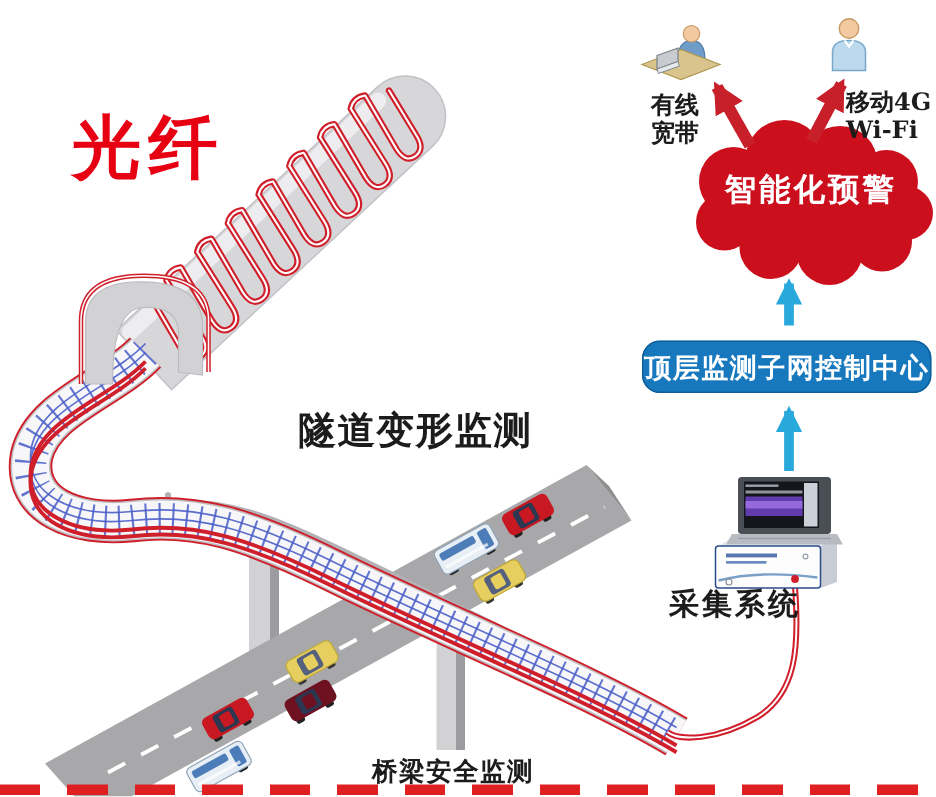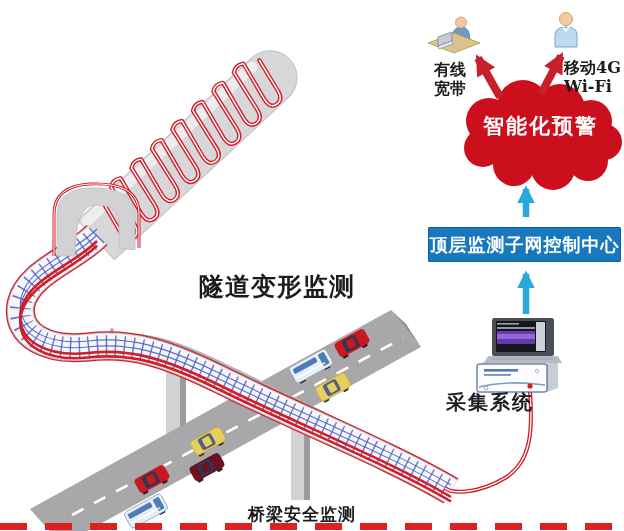--- a/index.html
+++ b/index.html
@@ -12,21 +12,21 @@
                letter-spacing:5px;font-family:"DejaVu Sans",sans-serif;}
   .black-serif{color:#1c1c1c;font-family:"DejaVu Serif","Liberation Serif",serif;font-weight:700;}
   .tunnel-label{left:199px;top:228px;font-size:25px;letter-spacing:1px;margin-top:42px;}
   .bridge-label{left:248px;top:503px;font-size:17px;letter-spacing:1px;}
   .acq-label{left:446px;top:389px;font-size:20px;letter-spacing:2px;}
   .wired-label{left:434px;top:60px;font-size:16px;line-height:19px;text-align:left;}
   .mobile-label{left:564px;top:58px;font-size:16px;line-height:19px;text-align:left;}
   .cloud-label{left:468px;top:112px;width:145px;text-align:center;font-size:21px;
                font-weight:bold;color:#ffffff;letter-spacing:2px;}
   .control-box{left:428px;top:227px;width:193px;height:35px;background:#1778be;
-               border-radius:2px;display:flex;align-items:center;justify-content:center;
+               border-radius:12px;display:flex;align-items:center;justify-content:center;
                color:#ffffff;font-weight:bold;font-size:18px;letter-spacing:1px;
                box-shadow:0 0 0 1px #0f5f9a inset;}
   
   .red-dashes{left:0;top:523px;width:624px;height:7px;
               background:repeating-linear-gradient(90deg,#e02020 0,#e02020 27px,
                          rgba(0,0,0,0) 27px,rgba(0,0,0,0) 45px);}
 </style>
 </head>
 <body>
 
@@ -214,20 +214,21 @@
       <polygon points="10,30 24,25 25,28 11,33" fill="#e6e9ec" stroke="#7a8088" stroke-width="0.6"></polygon>
     </g>
 
     <g transform="translate(552,12)">
       <circle cx="14" cy="7" r="6.5" fill="#f2c9a0" stroke="#c89860" stroke-width="0.9"></circle>
       <path d="M 3,35 L 3,23 Q 3,15 14,15 Q 25,15 25,23 L 25,35 Z" fill="#bcd9ee" stroke="#7aa8cc" stroke-width="1"></path>
       <path d="M 11,15 L 14,19 L 17,15" fill="none" stroke="#ffffff" stroke-width="1.4"></path>
     </g>
   </svg>
 
+  <div class="abs fiber-label">光纤</div>
 
   <div class="abs black-serif tunnel-label">隧道变形监测</div>
 
   <div class="abs black-serif acq-label">采集系统</div>
 
   <div class="abs black-serif bridge-label">桥梁安全监测</div>
 
   <div class="abs black-serif wired-label">
     <div>有线</div>
     <div>宽带</div>

